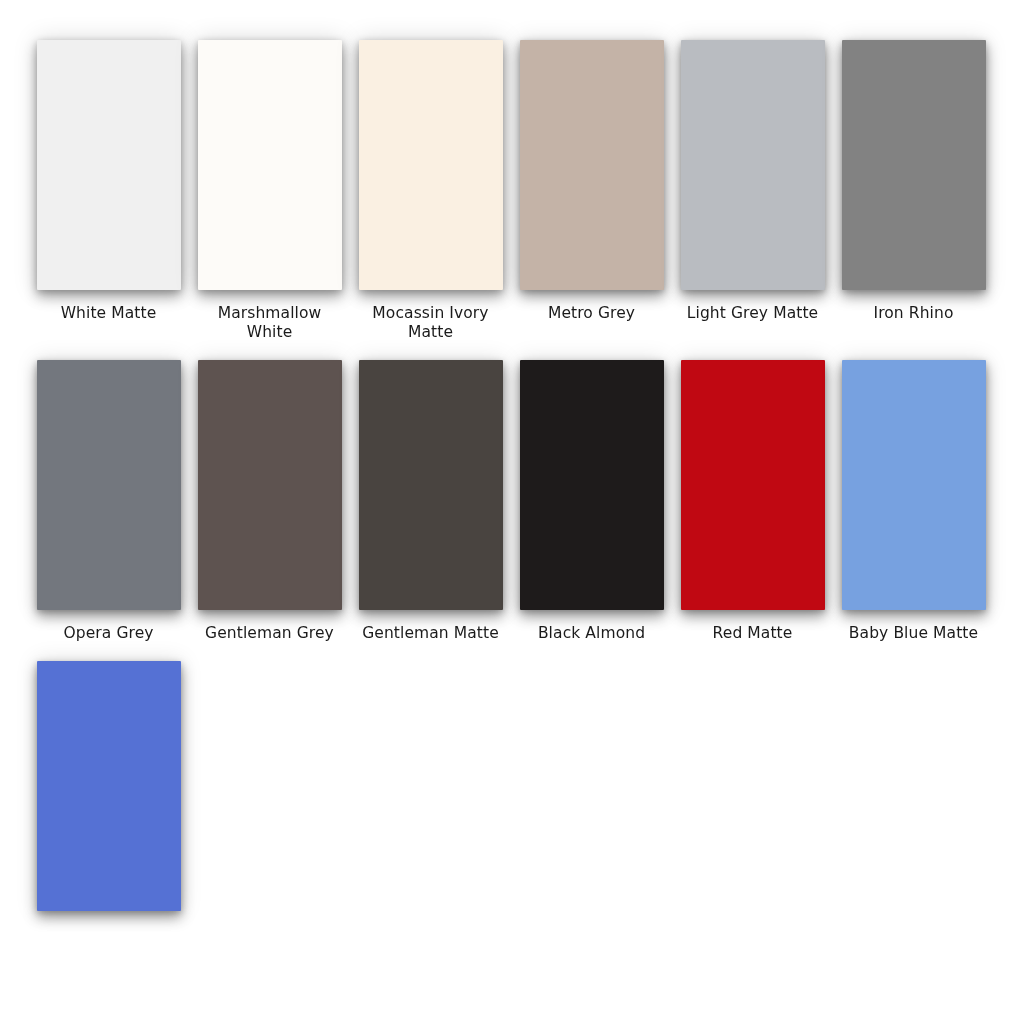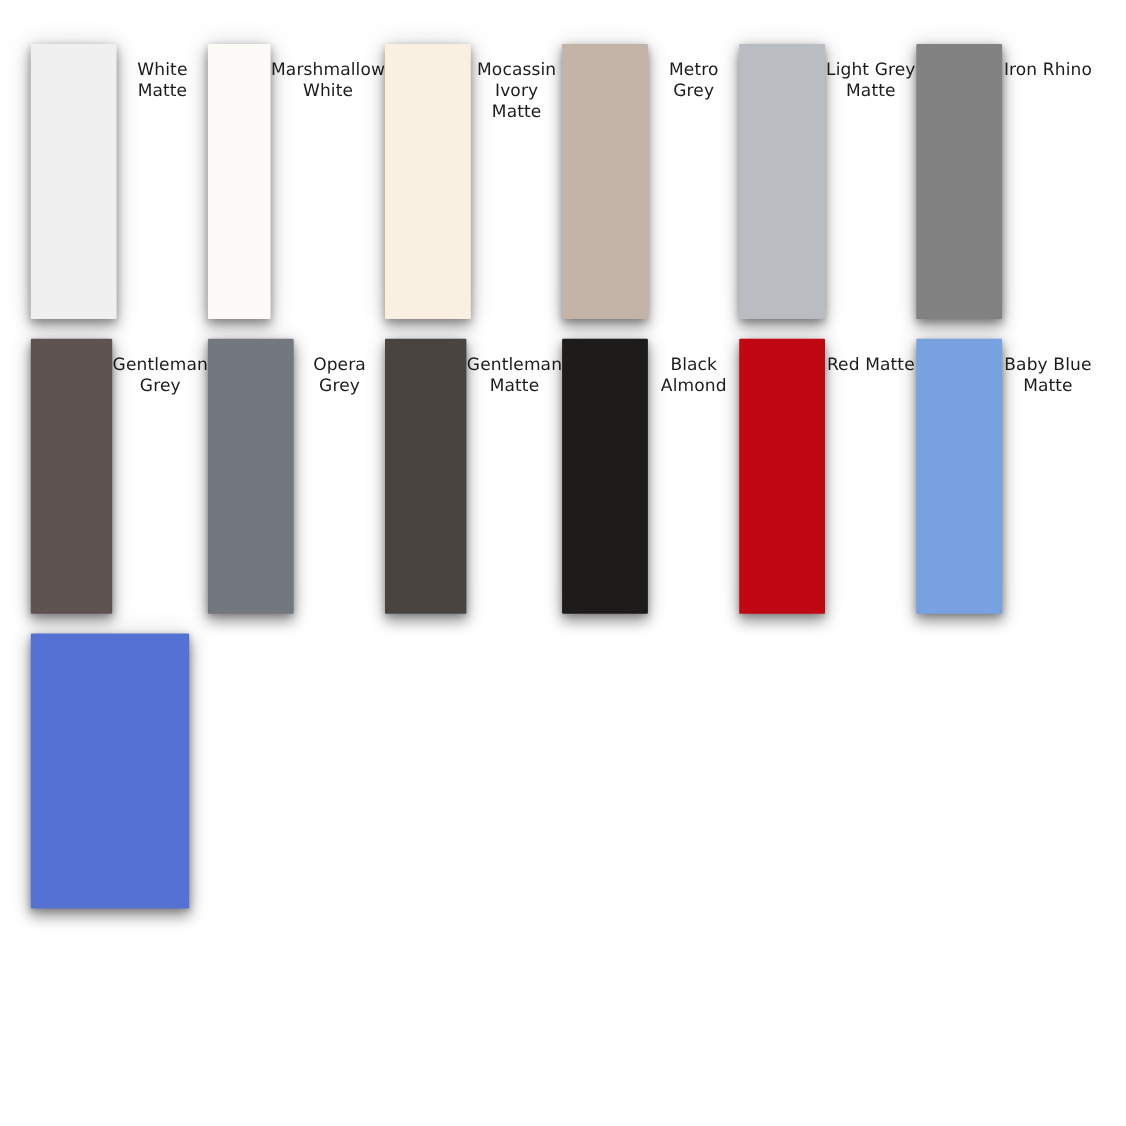--- a/index.html
+++ b/index.html
@@ -22,22 +22,22 @@
     padding: 40px 28px 0 28px;
     display: flex;
     flex-wrap: wrap;
     align-content: flex-start;
   }
 
   .swatch-cell {
     width: 161px;
     box-sizing: border-box;
     display: flex;
-    flex-direction: row;
-    align-items: flex-start;
+    flex-direction: column;
+    align-items: center;
     margin-bottom: 18px;
   }
 
   .swatch-chip {
     width: 144px;
     height: 250px;
     border-radius: 1px;
     box-shadow:
       0 7px 13px rgba(0,0,0,0.34),
       0 2px 6px rgba(0,0,0,0.22),
@@ -85,26 +85,26 @@
     </div>
     <div class="swatch-cell">
       <div class="swatch-chip" style="background: rgb(185, 188, 193);"></div>
       <div class="swatch-label">Light Grey Matte</div>
     </div>
     <div class="swatch-cell">
       <div class="swatch-chip" style="background: rgb(130, 130, 130);"></div>
       <div class="swatch-label">Iron Rhino</div>
     </div>
     <div class="swatch-cell">
+      <div class="swatch-chip" style="background: rgb(115, 119, 126);"></div>
+      <div class="swatch-label">Opera Grey</div>
+    </div>
+    <div class="swatch-cell">
       <div class="swatch-chip" style="background: rgb(94, 83, 80);"></div>
       <div class="swatch-label">Gentleman Grey</div>
-    </div>
-    <div class="swatch-cell">
-      <div class="swatch-chip" style="background: rgb(115, 119, 126);"></div>
-      <div class="swatch-label">Opera Grey</div>
     </div>
     <div class="swatch-cell">
       <div class="swatch-chip" style="background: rgb(73, 68, 64);"></div>
       <div class="swatch-label">Gentleman Matte</div>
     </div>
     <div class="swatch-cell">
       <div class="swatch-chip" style="background: rgb(30, 27, 27);"></div>
       <div class="swatch-label">Black Almond</div>
     </div>
     <div class="swatch-cell">

